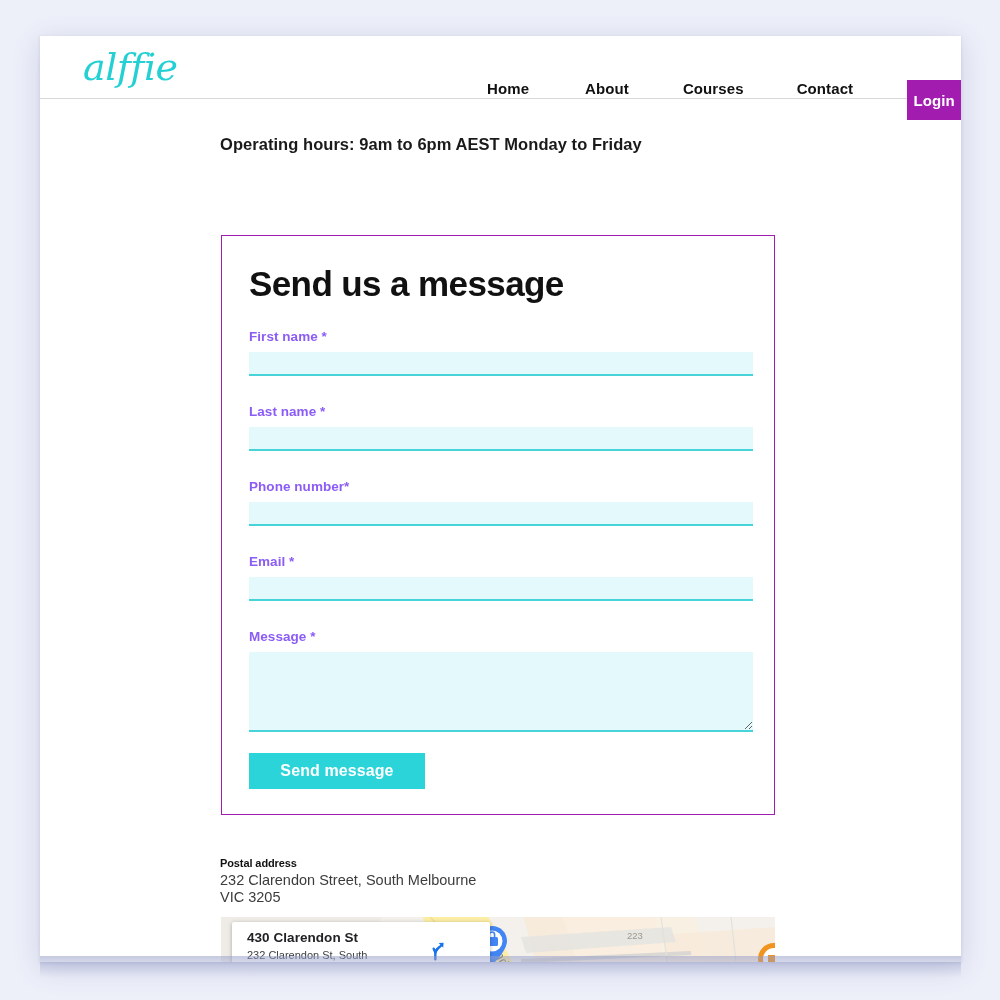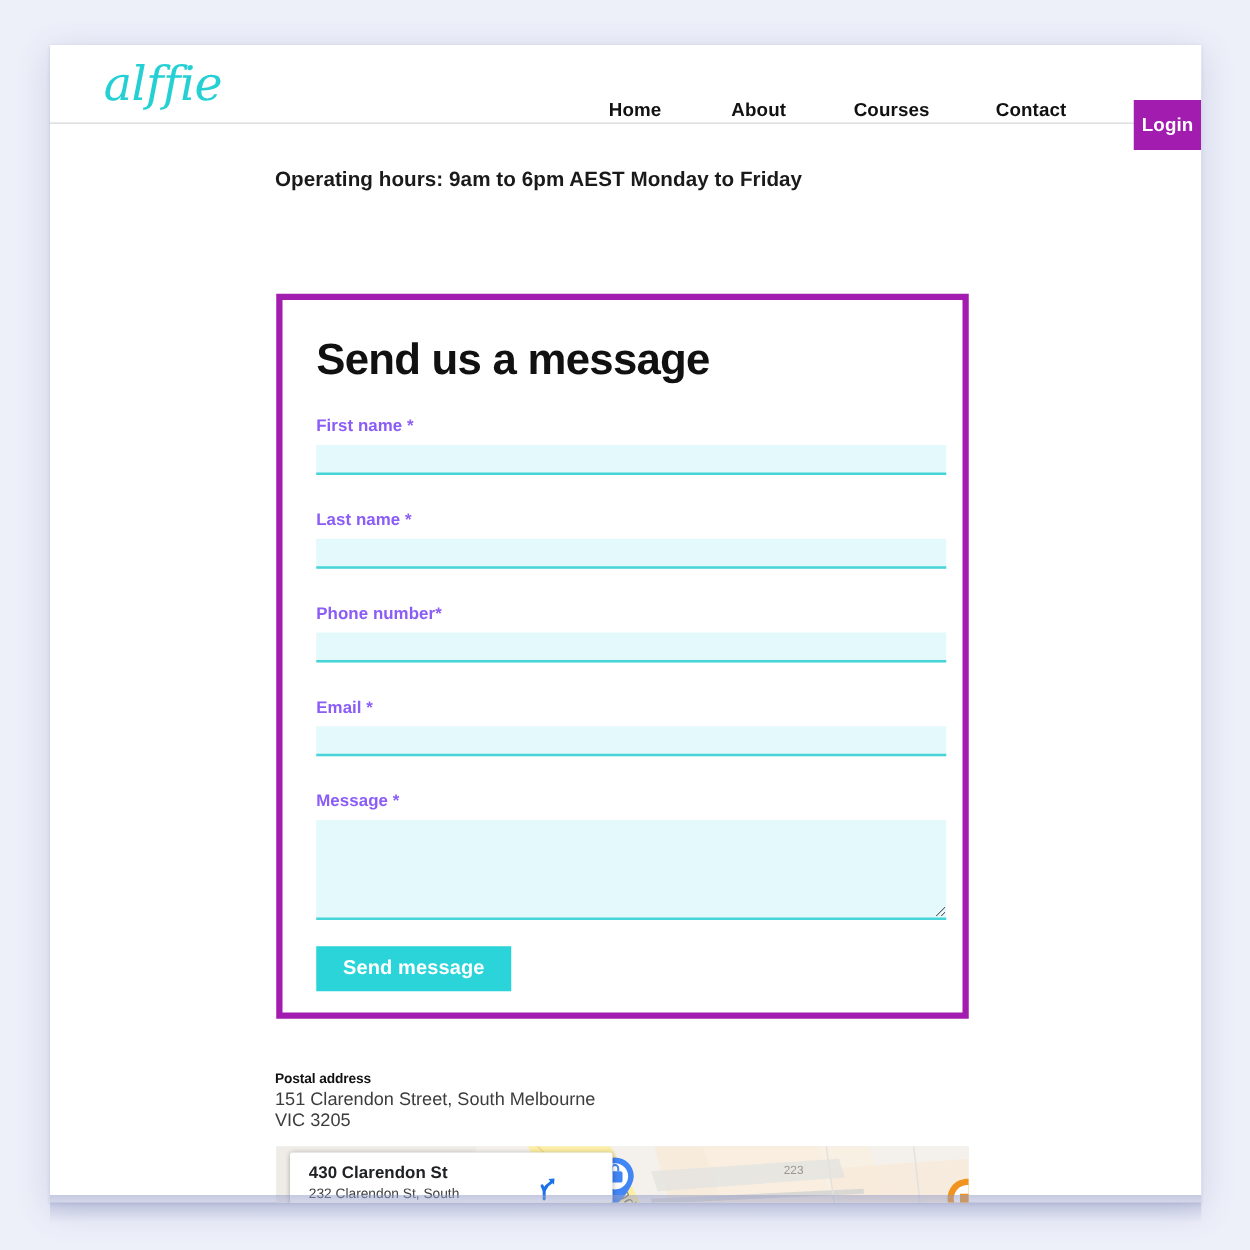--- a/index.html
+++ b/index.html
@@ -91,21 +91,21 @@
     letter-spacing: 0.05px;
     white-space: nowrap;
     text-align: center;
   }
   
   .form-card {
     position: absolute;
     left: 181px; top: 136px;
     width: 554px; height: 580px;
     background: #fff;
-    border: 5px solid #a21caf;
+    border: 1px solid #a21caf;
   }
   .form-title {
     margin: 0;
     position: absolute;
     left: 27px; top: 28px;
     font-size: 35px;
     font-weight: 800;
     letter-spacing: -0.6px;
     color: #111;
   }
@@ -146,21 +146,21 @@
     color: #111;
   }
   .f-first   { top: 93px; }
   .f-last    { top: 168px; }
   .f-phone   { top: 243px; }
   .f-email   { top: 318px; }
   .f-message { top: 393px; }
   .send-btn {
     position: absolute;
     left: 27px; top: 517px;
-    width: 156px; height: 36px;
+    width: 176px; height: 36px;
     background: #2bd4d9;
     border: none;
     color: #fff;
     font-size: 16px;
     font-weight: 700;
     font-family: "Liberation Sans", sans-serif;
     cursor: pointer;
     letter-spacing: 0.1px;
   }
   
@@ -278,21 +278,21 @@
         <div class="field f-message">
           <label class="field-label">Message *</label>
           <textarea class="field-textarea" placeholder="" style=""></textarea>
         </div>
 
         <button class="send-btn">Send message</button>
       </div>
 
       <div class="postal">
         <h2 class="postal-title">Postal address</h2>
-        <span class="postal-line">151 Clarendon Street, South Melbourne</span>
+        <span class="postal-line">232 Clarendon Street, South Melbourne</span>
         <span class="postal-line">VIC 3205</span>
       </div>
 
       <div class="map">
         <svg width="554" height="108" viewBox="0 0 554 108">
           <rect x="0" y="0" width="554" height="108" fill="#f4f1ec"></rect>
 
           <polygon points="300,-10 430,-10 448,60 320,66" fill="#f7ead9" opacity="0.85"></polygon>
           <polygon points="338,-10 470,-10 492,52 360,58" fill="#f9efe0" opacity="0.7"></polygon>
           <polygon points="440,18 554,10 554,108 470,108" fill="#f7ead9" opacity="0.8"></polygon>

